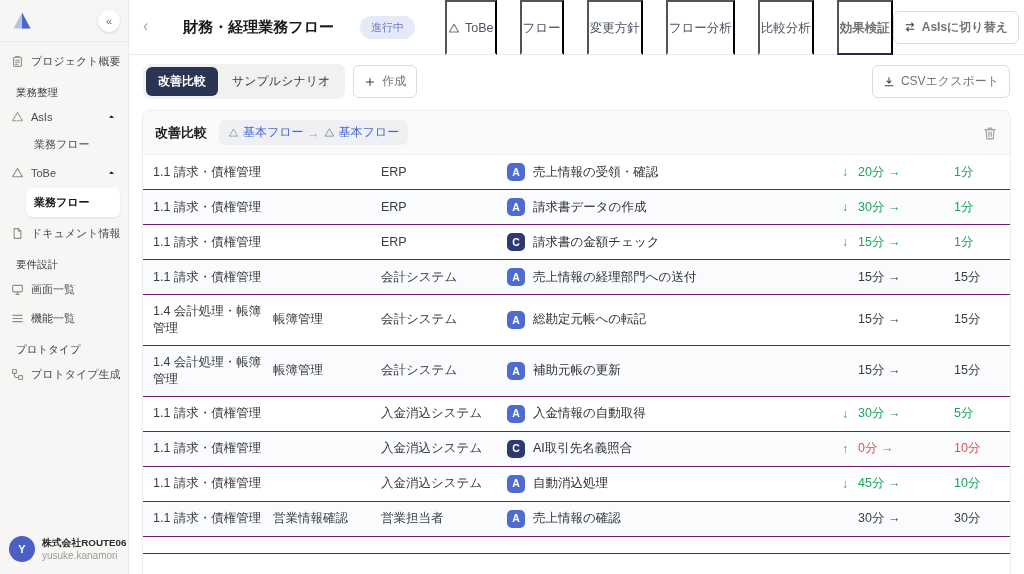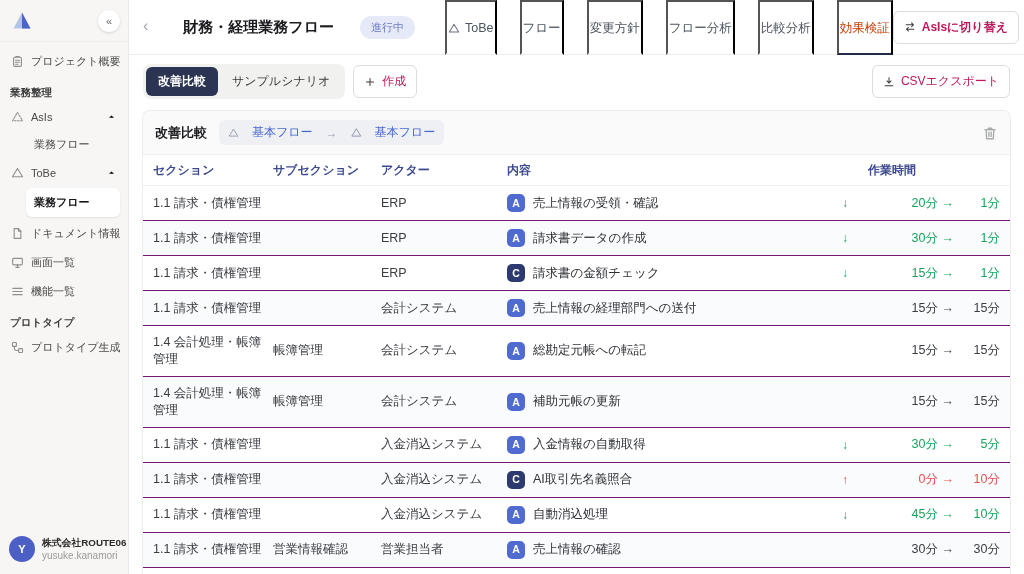--- a/index.html
+++ b/index.html
@@ -11,21 +11,21 @@
   .sidebar{width:129px;min-width:129px;background:#f7f6f4;border-right:1px solid #eceae7;
     display:flex;flex-direction:column;font-size:11px;color:#4a4a4a}
   .sb-top{height:42px;display:flex;align-items:center;padding:0 10px;border-bottom:1px solid #eeedea;position:relative}
   .logo{width:24px;height:24px;display:block}
   .collapse-btn{position:absolute;right:8px;top:10px;width:22px;height:22px;border-radius:50%;background:#fff;
     border:none;box-shadow:0 1px 3px rgba(0,0,0,.14);color:#666;font-size:11px;cursor:pointer;
     display:flex;align-items:center;justify-content:center;padding:0}
   .sb-nav{padding:5px 0;flex:1 1 auto;overflow:hidden}
   .sb-item{display:flex;align-items:center;gap:7px;padding:7px 11px;cursor:pointer;white-space:nowrap}
   .sb-item .icon,.sb-group .icon{width:13px;height:13px;color:#8f8f8b;flex:0 0 13px;display:inline-flex}
-  .sb-section{font-weight:700;color:#3a3a3a;padding:10px 10px 3px;font-size:10.5px}
+  .sb-section{font-weight:400;color:#3a3a3a;padding:10px 16px 3px;font-size:10.5px}
   .sb-chevron{margin-left:auto;width:11px;height:11px;color:#9a9a96;display:inline-flex}
   .sb-child{padding:7px 10px 7px 34px;cursor:pointer;white-space:nowrap}
   .sb-child.active{background:#fff;border-radius:6px;margin:2px 8px 2px 26px;padding:7px 8px;
     font-weight:700;color:#17171a;box-shadow:0 1px 2px rgba(0,0,0,.09)}
   .sb-user{margin-top:auto;display:flex;gap:7px;align-items:center;padding:12px 9px;cursor:pointer}
   .avatar{width:26px;height:26px;border-radius:50%;background:var(--avatar,#4b5fc5);color:#fff;font-size:11px;
     font-weight:700;display:flex;align-items:center;justify-content:center;flex:0 0 26px}
   .user-company{font-size:9.8px;font-weight:700;color:#2d2d2d;white-space:nowrap}
   .user-email{font-size:10px;color:#9b9b97;white-space:nowrap}
 
@@ -37,57 +37,57 @@
     display:flex;align-items:center;justify-content:center;margin:0 9px 0 6px}
   .title-icon svg{width:15px;height:15px}
   .page-title{font-size:15px;font-weight:700;color:#1b1b1f;margin:16px;white-space:nowrap}
   .status-badge{margin-left:10px;background:var(--statusbg,#e6eaf8);color:var(--statusfg,#6b7bc4);
     font-size:11px;padding:4px 11px;border-radius:999px;white-space:nowrap}
   .vdiv{width:1px;height:20px;background:#e3e3e3;margin:0 15px}
   .tabs{display:flex;gap:23px;height:55px;align-items:stretch}
   .tab{display:inline-flex;align-items:center;gap:5px;font-size:12.5px;color:#4c5560;
     border-bottom:2px solid transparent;cursor:pointer;background:none;padding:2px 1px 0;white-space:nowrap}
   .tab .icon{width:12px;height:12px;color:#6b7280;display:inline-flex}
-  .tab.active{color:#c2410c;font-weight:400;border-bottom-color:var(--underline,#222b47)}
+  .tab.active{color:#737373;font-weight:700;border-bottom-color:var(--underline,#222b47)}
   .spacer{flex:1}
   .btn{display:inline-flex;align-items:center;gap:6px;background:#fff;border:1px solid #dcdcda;border-radius:6px;
-    padding:7px 10px;font-size:12px;color:#be185d;cursor:pointer;white-space:nowrap}
+    padding:7px 10px;font-size:12px;color:#737373;cursor:pointer;white-space:nowrap}
   .btn .icon{width:12px;height:12px;color:#3c3c40;display:inline-flex}
   .switch-btn{font-weight:600}
 
   .toolbar{display:flex;align-items:center;padding:9px 14px;gap:8px}
   .segmented{display:flex;background:#f1f1ef;border-radius:8px;padding:3px;gap:2px}
   .seg{border:none;background:transparent;font-size:12px;color:#3a3a3e;padding:6px 12px;border-radius:6px;cursor:pointer;white-space:nowrap}
   .seg.active{background:var(--seg,#2b3453);color:#fff;font-weight:600}
 
   
   .card{margin:2px 13px 0;border:1px solid #ececea;border-bottom:none;border-radius:8px 8px 0 0;
     flex:1;display:flex;flex-direction:column;overflow:hidden;min-height:0}
   .card-header{display:flex;align-items:center;gap:12px;background:#fafafa;padding:9px 12px;border-bottom:1px solid #efefed}
   .card-title{font-size:13px;font-weight:700;color:#1e1e22;margin:0}
-  .flow-chip{display:inline-flex;align-items:center;gap:13px;background:#eef0f3;border-radius:6px;padding:4px 9px;
+  .flow-chip{display:inline-flex;align-items:center;gap:4px;background:#eef0f3;border-radius:6px;padding:4px 9px;
     font-size:12px;color:var(--chip,#4a69cf);cursor:pointer}
   .flow-chip .icon{width:11px;height:11px;color:#8b94ad;display:inline-flex}
   .chip-arrow{color:#9aa1ae}
   .trash-btn{margin-left:auto;border:none;background:transparent;color:#a9aaac;width:16px;height:16px;cursor:pointer;padding:0}
   .trash-btn svg{width:15px;height:15px}
 
   .thead,.trow{display:grid;grid-template-columns:112px 100px 118px 1fr 158px;column-gap:8px;align-items:center;padding:0 10px}
   .thead{min-height:31px;border-bottom:1px solid #f0f0ee;color:var(--thead,#3d4a8f);font-size:12px;font-weight:700;background:#fff}
   .th-time{padding-left:26px}
   .tbody{flex:1;overflow:hidden}
   .trow{border-bottom:1px solid #701a75;font-size:12.5px;color:#3a3d42;padding-top:8px;padding-bottom:8px;cursor:pointer}
   .trow:nth-child(even){background:#fafbfd}
   .cell{line-height:1.35}
   .cell-content{display:flex;align-items:center;gap:8px;color:#2f3237}
   .badge{width:18px;height:18px;border-radius:5px;color:#fff;font-size:10.5px;font-weight:700;
     display:flex;align-items:center;justify-content:center;flex:0 0 18px}
   .time{display:grid;grid-template-columns:16px 1fr 46px;align-items:center;font-size:12.5px}
   .time .arr{font-size:12px}
-  .time .before,.time .after{text-align:right}
+  .time .before,.time .after{}
   .t-down{color:var(--green,#1ba35c)}
   .t-up{color:var(--red,#e0524e)}
   .t-none{color:#3a3d42}
 
   .icon svg{width:100%;height:100%;fill:none;stroke:currentColor;stroke-width:1.2;stroke-linecap:round;stroke-linejoin:round}
 </style>
 </head>
 <body>
 
 <div class="app">
@@ -144,20 +144,21 @@
         <div class="sb-child active">業務フロー</div>
         <div class="sb-item">
           <span class="icon">
             <svg viewBox="0 0 14 14">
               <path d="M3.4 1.8h4.6l2.6 2.6v7.8H3.4z"></path>
               <path d="M8 1.8v2.6h2.6"></path>
             </svg>
           </span>
           <span>ドキュメント情報</span>
         </div>
+        <div class="sb-section">要件設計</div>
         <div class="sb-item">
           <span class="icon">
             <svg viewBox="0 0 14 14">
               <rect x="1.8" y="2.6" width="10.4" height="7" rx="1"></rect>
               <path d="M5.2 12.2h3.6M7 9.6v2.6"></path>
             </svg>
           </span>
           <span>画面一覧</span>
         </div>
         <div class="sb-item">
@@ -283,27 +284,20 @@
           <span>基本フロー</span>
         </div>
         <button class="trash-btn icon">
           <svg viewBox="0 0 14 14">
               <path d="M2.5 4h9M5.5 4V2.8h3V4"></path>
               <path d="M3.6 4l.5 8h5.8l.5-8z"></path>
               <path d="M6 6.2v3.8M8 6.2v3.8"></path>
             </svg>
         </button>
       </div>
-      <div class="thead" id="thead">
-          <div class="th">セクション</div>
-          <div class="th">サブセクション</div>
-          <div class="th">アクター</div>
-          <div class="th">内容</div>
-          <div class="th th-time">作業時間</div>
-        </div>
       <div class="tbody" id="tbody">
           <div class="trow">
             <div class="cell">1.1 請求・債権管理</div>
             <div class="cell"></div>
             <div class="cell">ERP</div>
             <div class="cell cell-content">
               <span class="badge" style="background: rgb(79, 107, 208);">A</span>
               <span>売上情報の受領・確認</span>
             </div>
             <div class="time t-down">

